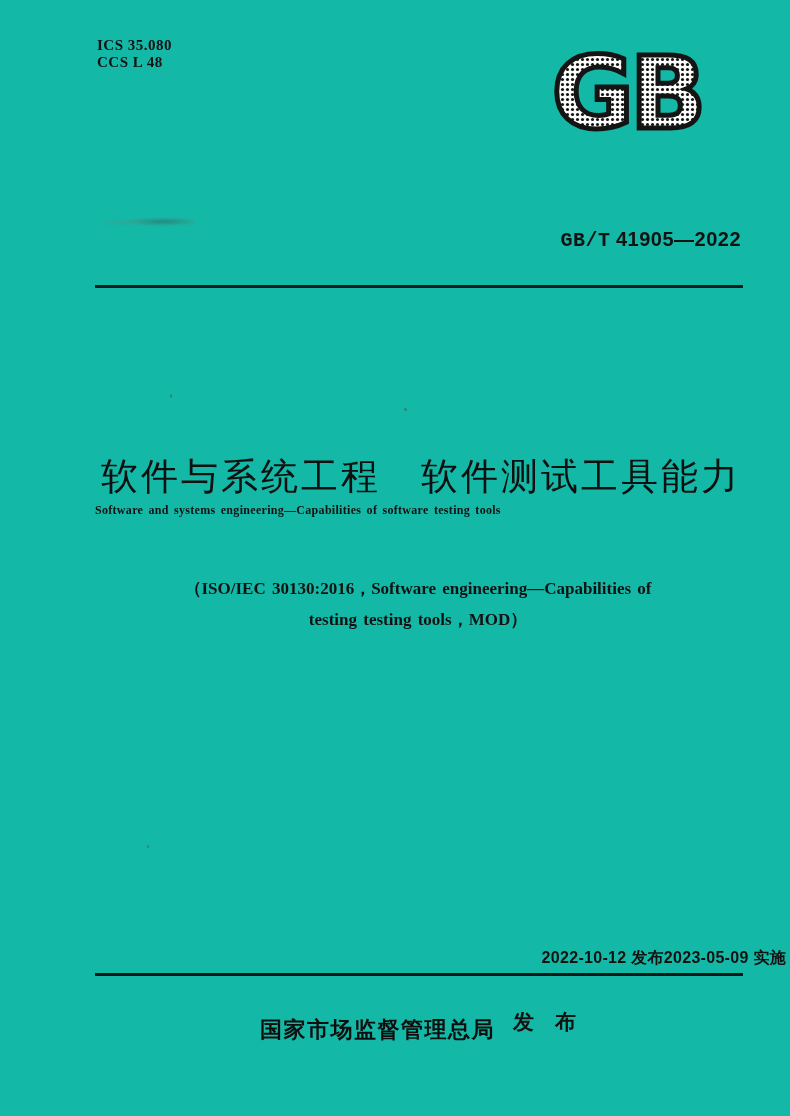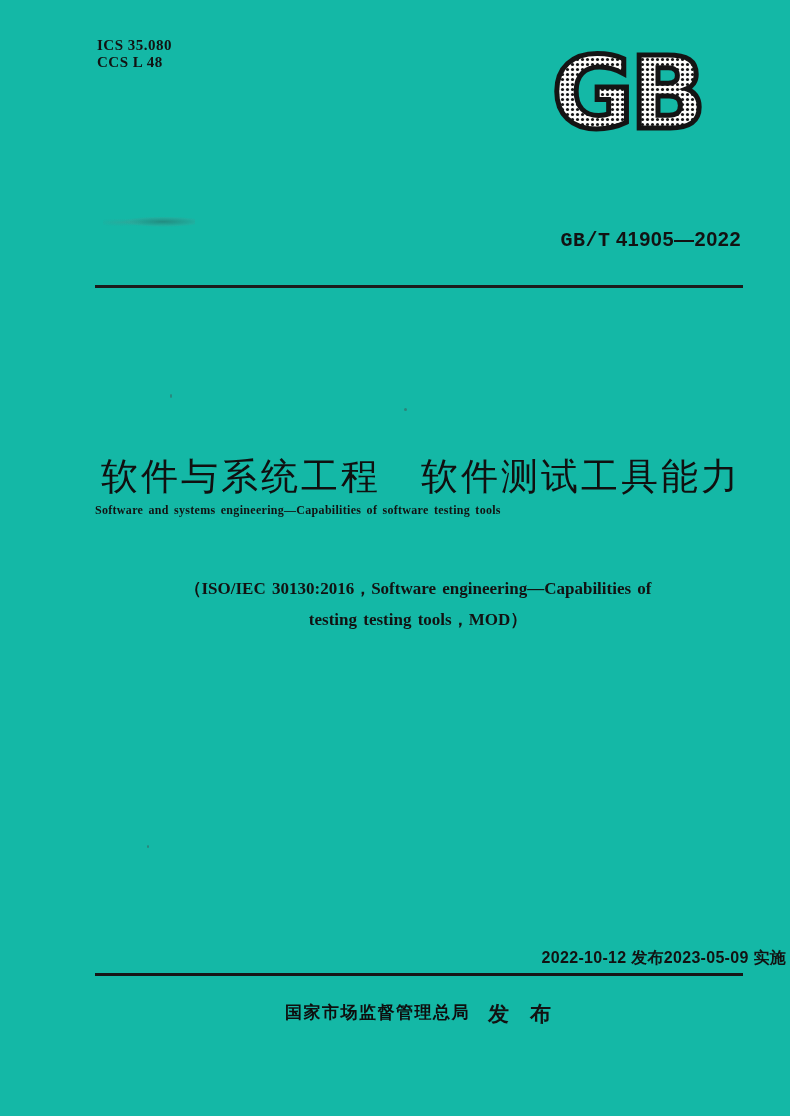--- a/index.html
+++ b/index.html
@@ -164,27 +164,28 @@
   .publisher {
     position: absolute;
     left: 95px;
     top: 999px;
     width: 646px;
     display: flex;
     justify-content: center;
     align-items: center;
   }
   .publisher-lines {
-    font-size: 17px;
+    font-size: 22px;
     font-weight: bold;
     line-height: 29px;
     letter-spacing: 1.5px;
     color: #0e0e0e;
-    font-family: Liberation Mono, monospace;
-    white-space: nowrap;
+    font-family: Liberation Serif, serif;
+    white-space: nowrap;
+    margin-top: 16px;
   }
   .publish-label {
     margin-left: 18px;
     font-size: 21px;
     font-weight: bold;
     font-family: "Liberation Sans", "DejaVu Sans", sans-serif;
     white-space: nowrap;
   }
 </style>
 </head>

